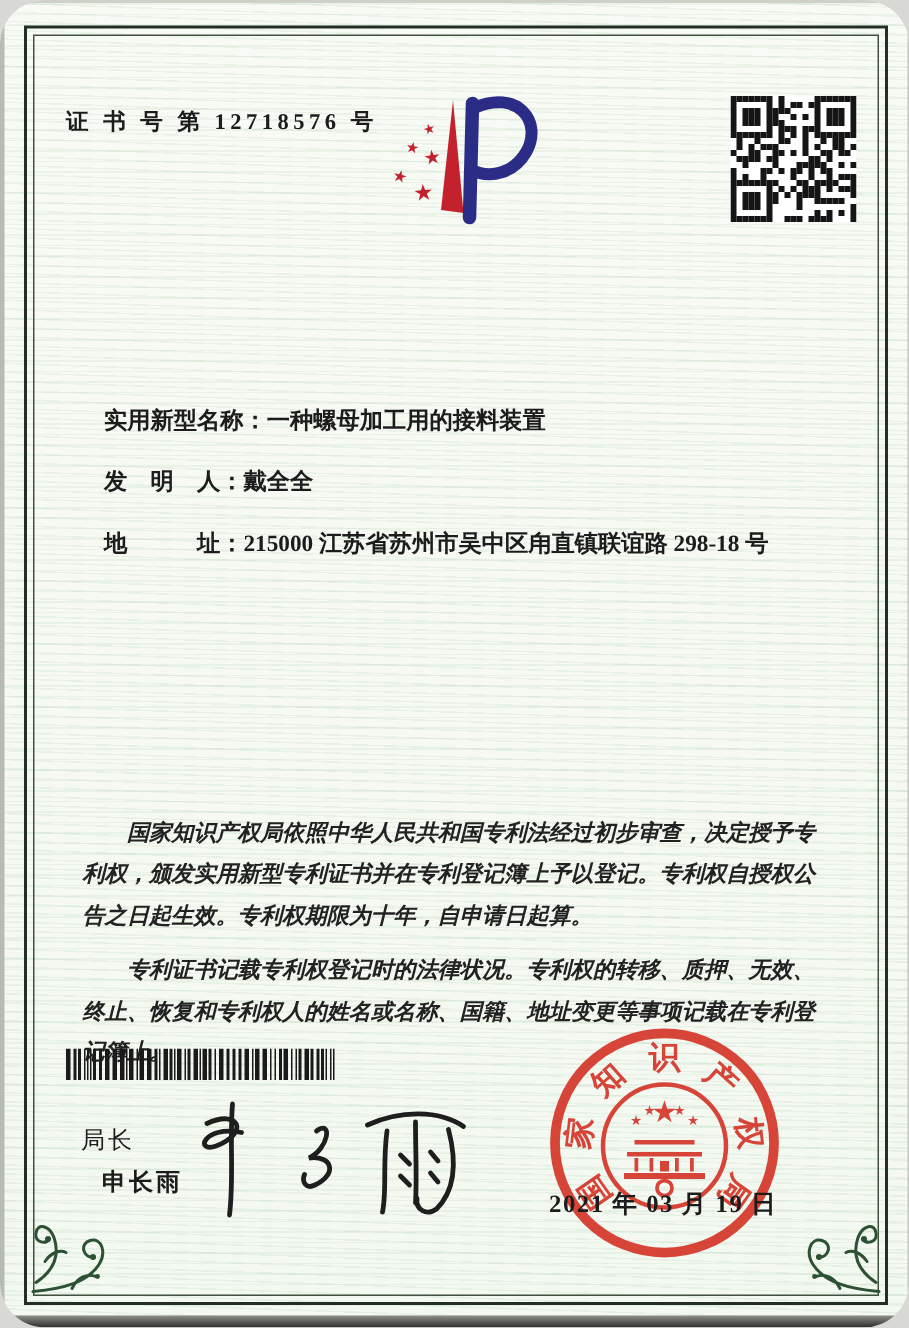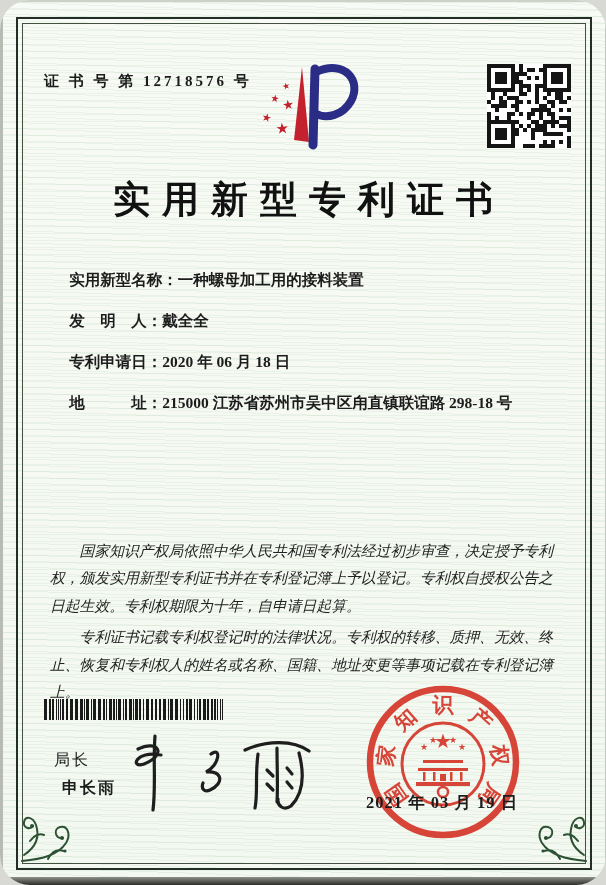--- a/index.html
+++ b/index.html
@@ -30,24 +30,24 @@
   .qr{position:absolute;left:487px;top:64px;width:84px;height:84px;}
   .title{position:absolute;left:0;top:175px;width:100%;text-align:center;
          font-size:37px;font-weight:bold;letter-spacing:12px;text-indent:12px;color:#111;}
   .fields{position:absolute;left:46px;top:252px;width:530px;}
   .frow{height:16px;margin-bottom:25px;font-size:15.5px;font-weight:600;white-space:pre;}
   .frow .lbl{white-space:pre;}
   .frow .val{white-space:pre;margin-top:39px;}
   .frow .second{margin-left:36px;}
   .paras{position:absolute;left:46px;top:534px;width:518px;font-size:14.8px;line-height:27.4px;
          font-style:italic;font-weight:500;color:#222;}
-  .paras p{margin:4px;text-indent:2em;}
+  .paras p{margin:9px;text-indent:2em;font-weight:bold;}
   .barcode{position:absolute;left:44px;top:699px;width:182px;height:21px;}
   .sig-title{position:absolute;left:54px;top:750px;font-size:16px;font-weight:400;letter-spacing:2px;}
-  .sig-name{position:absolute;left:62px;top:778px;font-size:16px;font-weight:700;letter-spacing:2px;}
+  .sig-name{position:absolute;left:68px;top:778px;font-size:16px;font-weight:700;letter-spacing:2px;}
   .sig-hand{position:absolute;left:125px;top:726px;width:225px;height:95px;}
   .seal{position:absolute;left:363px;top:682px;width:160px;height:160px;opacity:.93;}
   .seal-date{position:absolute;left:366px;top:792px;font-size:16.5px;font-weight:700;letter-spacing:1px;white-space:pre;z-index:5;}
   .footer{position:absolute;left:0;top:843px;width:100%;text-align:center;font-size:13px;font-weight:600;letter-spacing:2px;}
 </style>
 </head>
 <body>
 
 <div class="page">
 
@@ -324,31 +324,27 @@
       <rect x="36" y="80" width="4" height="4" fill="#151515"></rect>
       <rect x="40" y="80" width="4" height="4" fill="#151515"></rect>
       <rect x="44" y="80" width="4" height="4" fill="#151515"></rect>
       <rect x="52" y="80" width="4" height="4" fill="#151515"></rect>
       <rect x="56" y="80" width="4" height="4" fill="#151515"></rect>
       <rect x="60" y="80" width="4" height="4" fill="#151515"></rect>
       <rect x="64" y="80" width="4" height="4" fill="#151515"></rect>
       <rect x="80" y="80" width="4" height="4" fill="#151515"></rect>
     </svg>
 
-  <div class="title">实用新型专利证书</div>
 
   <div class="fields">
     <div class="frow">
       <span class="lbl">实用新型名称：</span><span class="val">一种螺母加工用的接料装置</span>
     </div>
     <div class="frow">
       <span class="lbl">发　明　人：</span><span class="val">戴全全</span>
-    </div>
-    <div class="frow">
-      <span class="lbl">专利申请日：</span><span class="val">2020 年 06 月 18 日</span>
     </div>
     <div class="frow">
       <span class="lbl">地　　　址：</span><span class="val">215000 江苏省苏州市吴中区甪直镇联谊路 298-18 号</span>
     </div>
   </div>
 
   <div class="paras">
     <p>国家知识产权局依照中华人民共和国专利法经过初步审查，决定授予专利权，颁发实用新型专利证书并在专利登记簿上予以登记。专利权自授权公告之日起生效。专利权期限为十年，自申请日起算。</p>
     <p>专利证书记载专利权登记时的法律状况。专利权的转移、质押、无效、终止、恢复和专利权人的姓名或名称、国籍、地址变更等事项记载在专利登记簿上。</p>
   </div>

